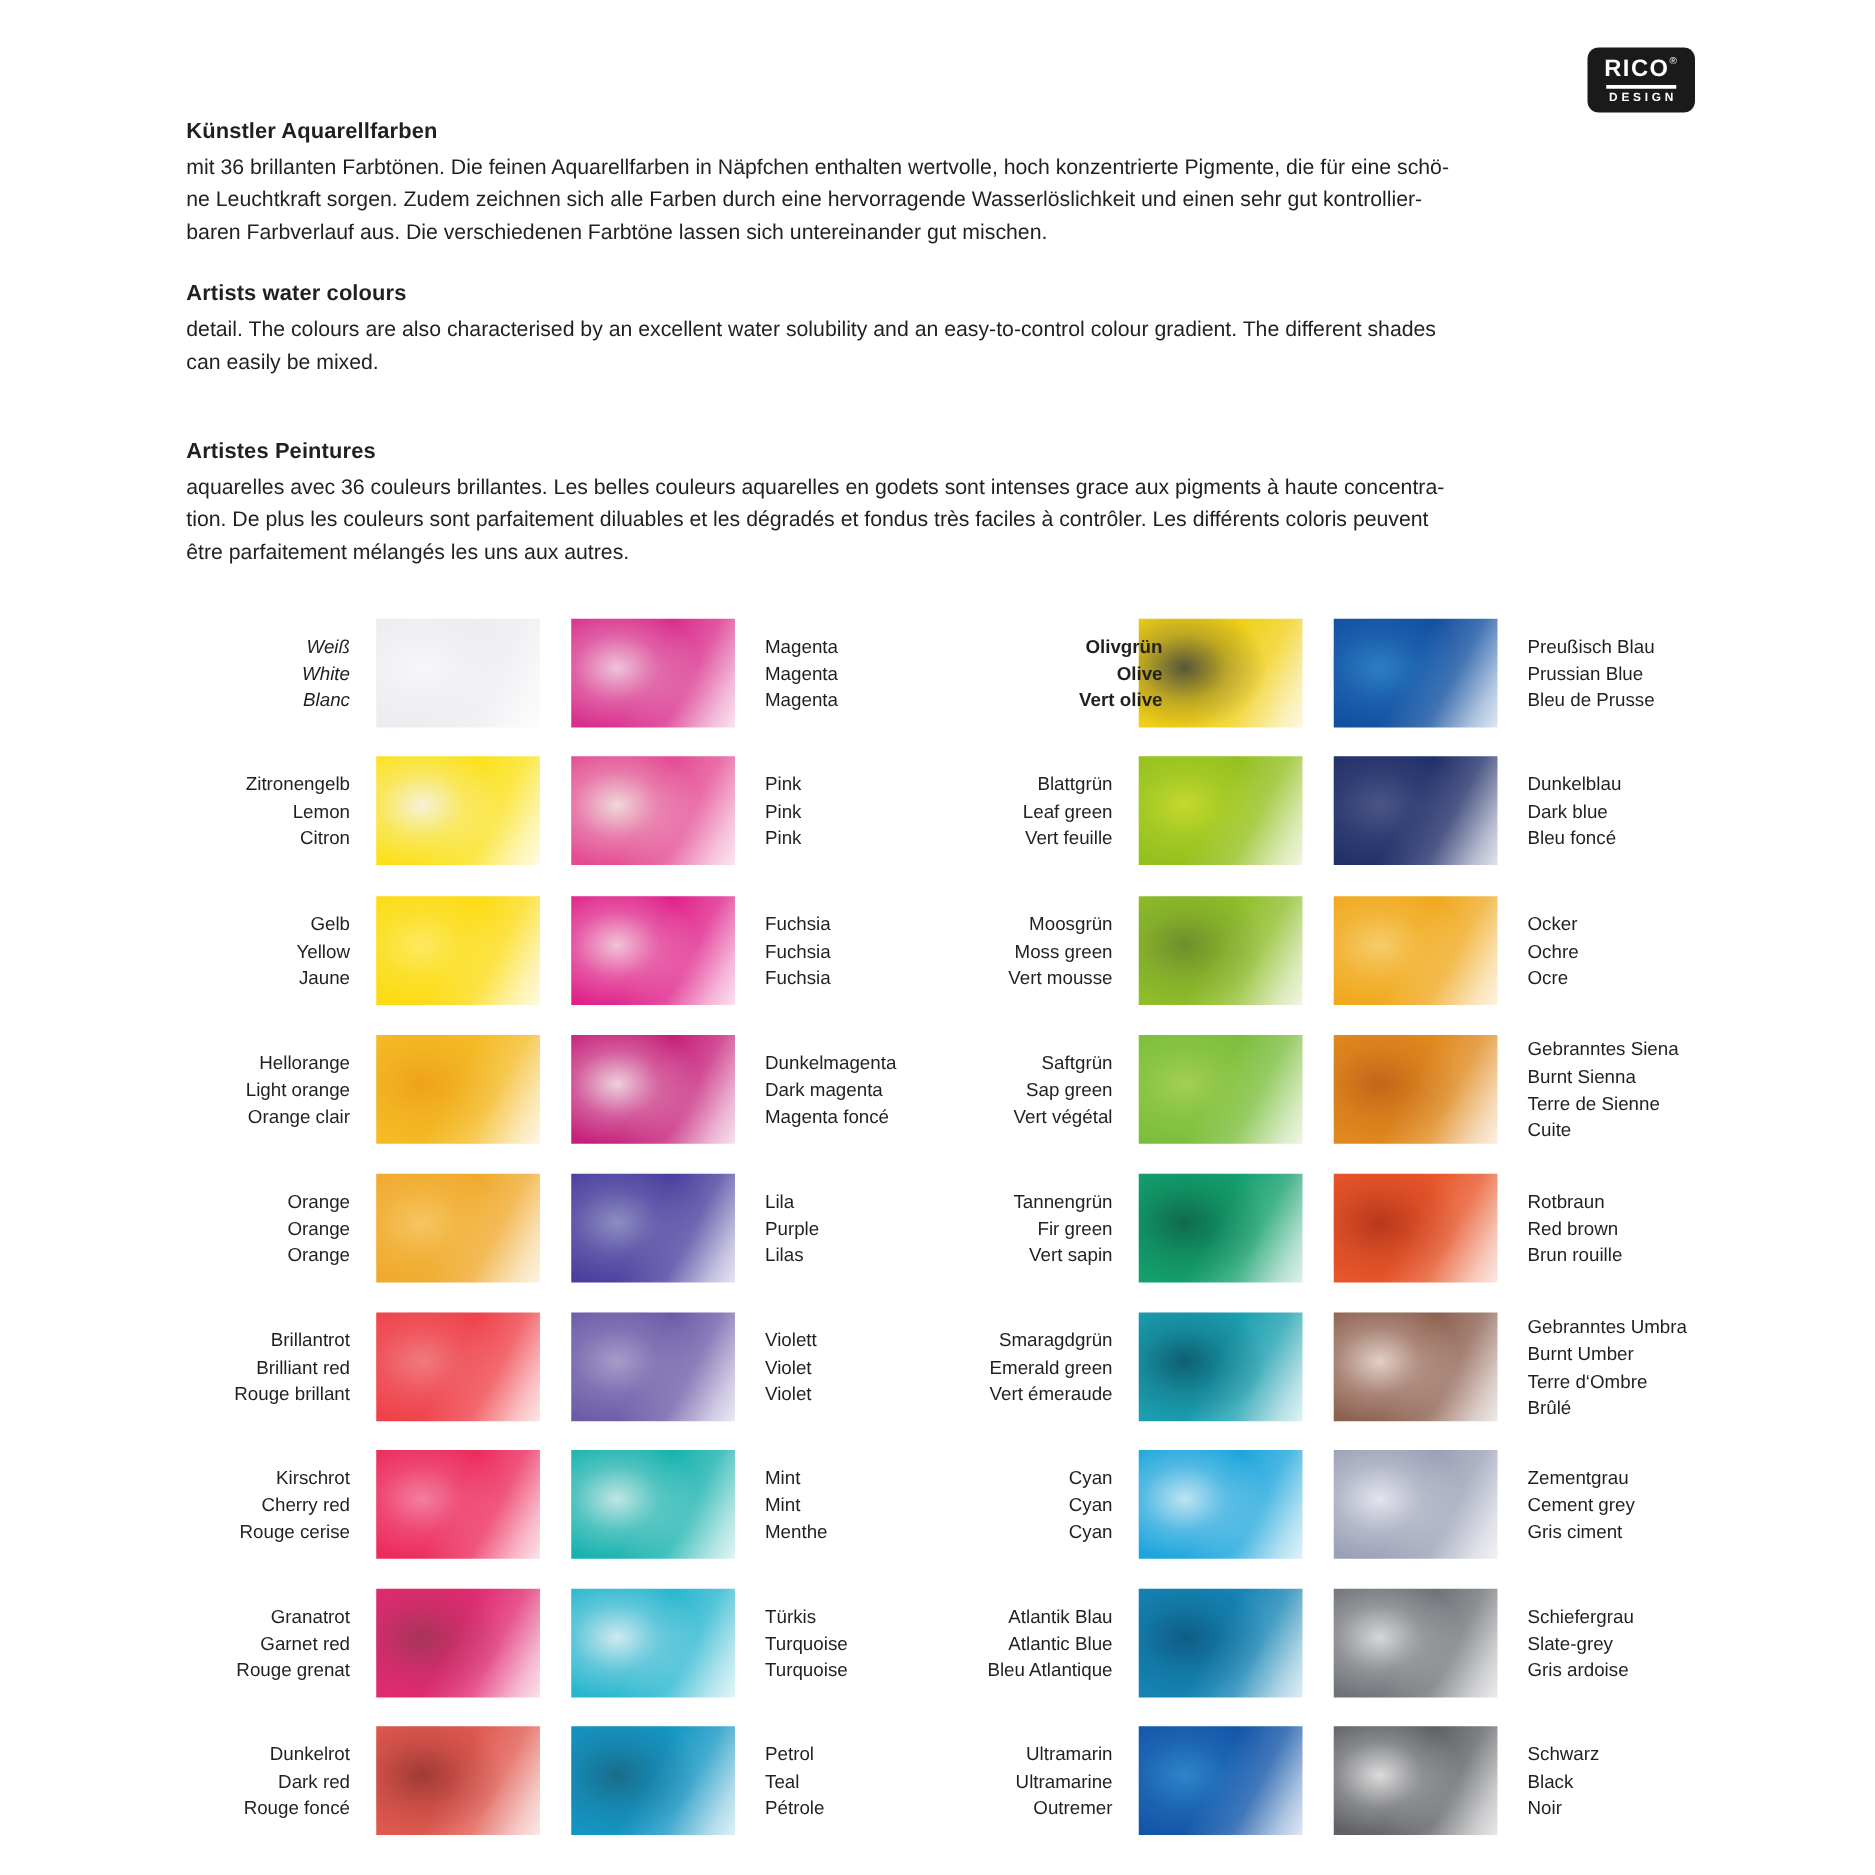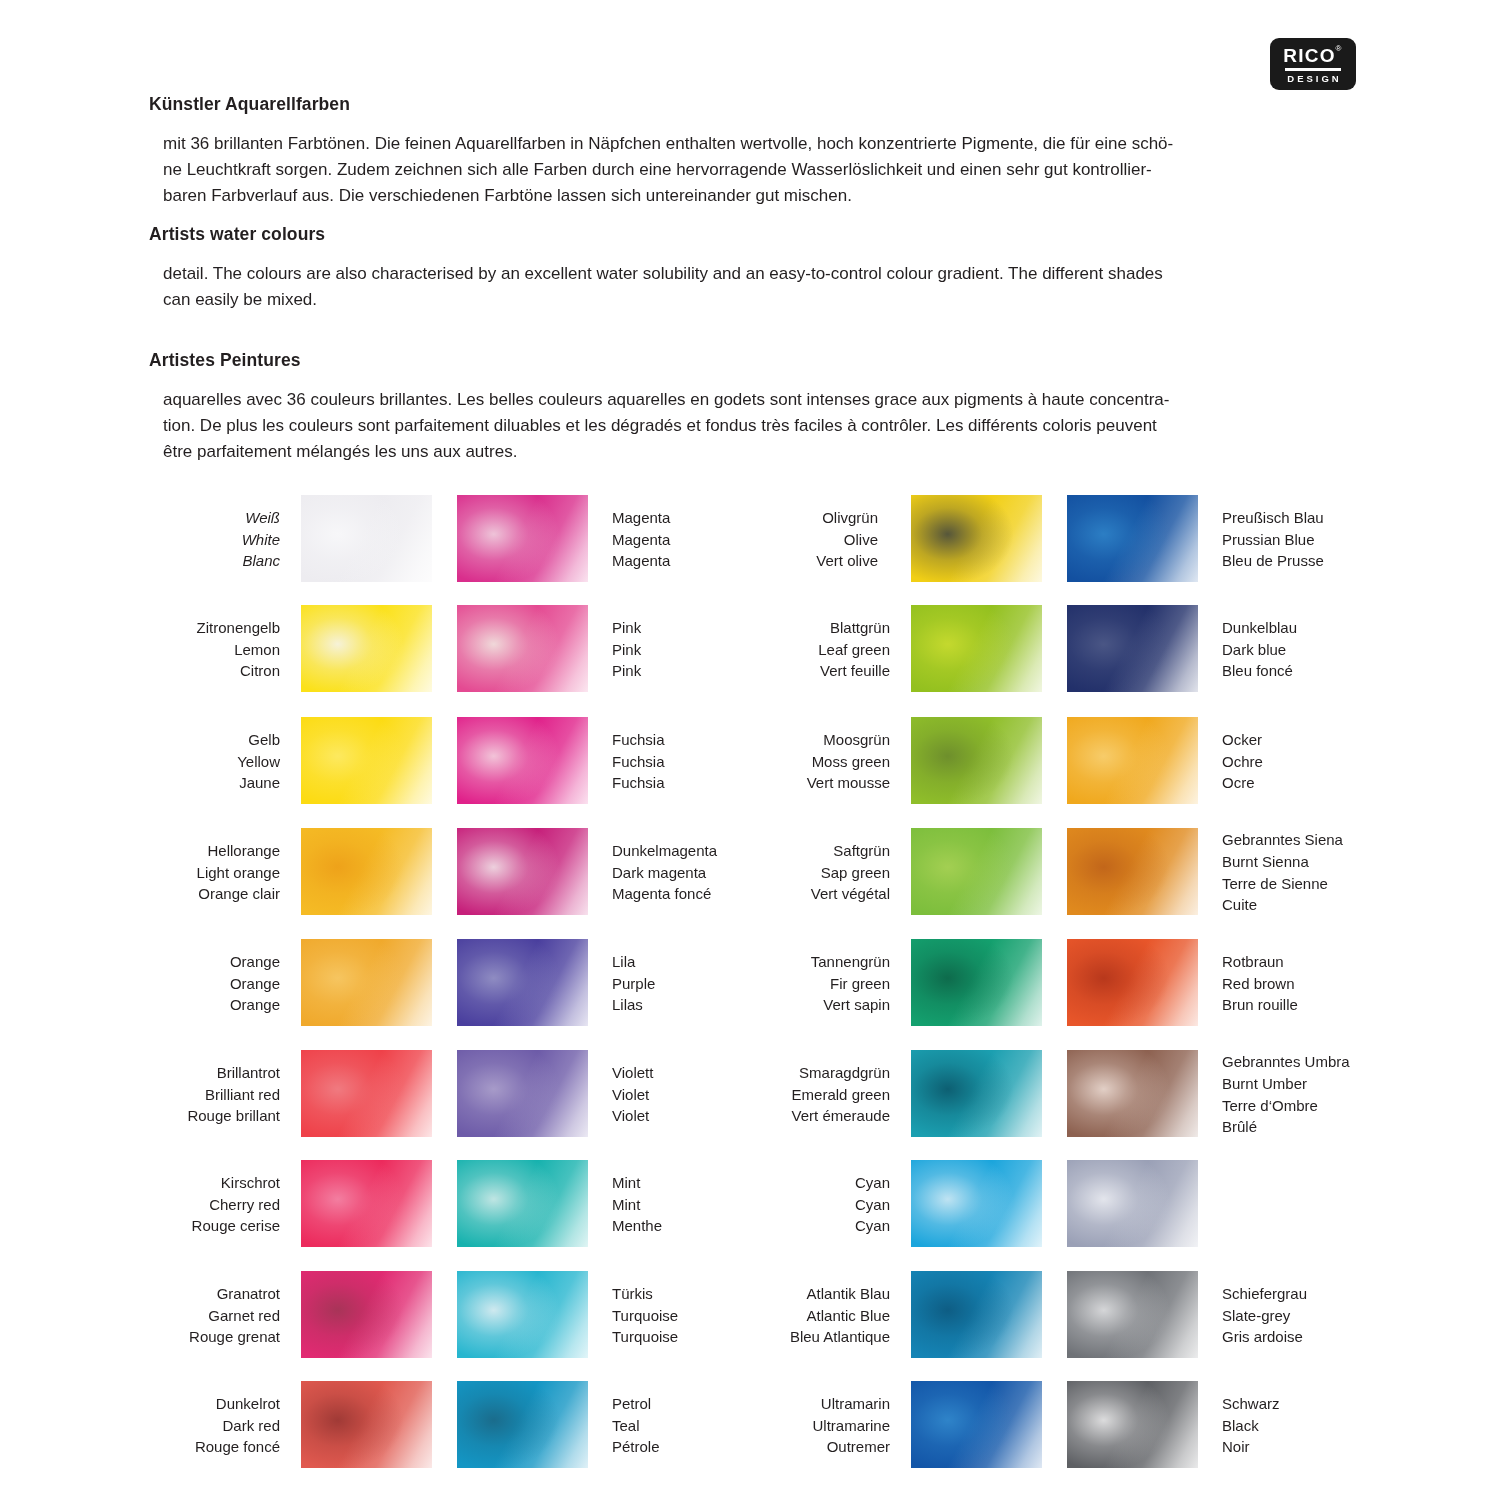--- a/index.html
+++ b/index.html
@@ -38,21 +38,21 @@
     color:#ffffff; font-size:9.5px; font-weight:bold;
     letter-spacing:3px; line-height:10px; padding-left:3px;
   }
 
   
   .textblock{position:absolute;left:149px;width:1196px;}
   .tb-title{
     font-weight:bold;font-size:17.5px;line-height:25px;
     margin:0 0 4px 0;letter-spacing:0.1px;
   }
-  .tb-body{font-size:17px;line-height:26px;margin:14px;}
+  .tb-body{font-size:17px;line-height:26px;margin:0;}
   .tb-body span{display:block;white-space:nowrap;}
 
   #block-de{top:92px;}
   #block-en{top:222px;}
   #block-fr{top:348px;}
 
   
   .grid{position:absolute;left:0;top:0;width:1500px;height:1500px;}
   .sw{
     position:absolute;
@@ -211,21 +211,21 @@
         <div>Turquoise</div>
         <div>Turquoise</div>
       </div>
       <div class="sw" style="left: 457px; top: 1381px; background-image: radial-gradient(70% 80% at 28% 45%, rgb(26, 108, 140) 0%, rgba(26, 108, 140, 0.333) 38%, transparent 72%), linear-gradient(118deg, rgb(20, 150, 196) 0%, rgb(20, 150, 196) 46%, rgba(20, 150, 196, 0.8) 68%, rgba(20, 150, 196, 0.333) 88%, rgba(20, 150, 196, 0.133) 100%);"></div>
       <div class="lbl l" style="left: 612px; width: 190px; top: 1392.95px;">
         <div>Petrol</div>
         <div>Teal</div>
         <div>Pétrole</div>
       </div>
       <div class="sw" style="left: 911px; top: 495px; background-image: radial-gradient(70% 80% at 28% 45%, rgb(86, 86, 58) 0%, rgba(86, 86, 58, 0.333) 38%, transparent 72%), linear-gradient(118deg, rgb(241, 207, 22) 0%, rgb(241, 207, 22) 46%, rgba(241, 207, 22, 0.8) 68%, rgba(241, 207, 22, 0.333) 88%, rgba(241, 207, 22, 0.133) 100%);"></div>
-      <div class="lbl r" style="left: 748px; width: 130px; top: 506.95px;">
+      <div class="lbl r" style="left: 800px; width: 130px; top: 506.95px; font-weight: bold;">
         <div>Olivgrün</div>
         <div>Olive</div>
         <div>Vert olive</div>
       </div>
       <div class="sw" style="left: 911px; top: 605px; background-image: radial-gradient(70% 80% at 28% 45%, rgb(196, 217, 46) 0%, rgba(196, 217, 46, 0.333) 38%, transparent 72%), linear-gradient(118deg, rgb(147, 192, 31) 0%, rgb(147, 192, 31) 46%, rgba(147, 192, 31, 0.8) 68%, rgba(147, 192, 31, 0.333) 88%, rgba(147, 192, 31, 0.133) 100%);"></div>
       <div class="lbl r" style="left: 760px; width: 130px; top: 616.95px;">
         <div>Blattgrün</div>
         <div>Leaf green</div>
         <div>Vert feuille</div>
       </div>
@@ -303,20 +303,25 @@
         <div>Brun rouille</div>
       </div>
       <div class="sw" style="left: 1067px; top: 1050px; background-image: radial-gradient(70% 80% at 28% 45%, rgb(226, 207, 198) 0%, rgba(226, 207, 198, 0.333) 38%, transparent 72%), linear-gradient(118deg, rgb(141, 97, 80) 0%, rgb(141, 97, 80) 46%, rgba(141, 97, 80, 0.8) 68%, rgba(141, 97, 80, 0.333) 88%, rgba(141, 97, 80, 0.133) 100%);"></div>
       <div class="lbl l" style="left: 1222px; width: 200px; top: 1051.1px;">
         <div>Gebranntes Umbra</div>
         <div>Burnt Umber</div>
         <div>Terre d‘Ombre</div>
         <div>Brûlé</div>
       </div>
       <div class="sw" style="left: 1067px; top: 1160px; background-image: radial-gradient(70% 80% at 28% 45%, rgb(227, 229, 236) 0%, rgba(227, 229, 236, 0.333) 38%, transparent 72%), linear-gradient(118deg, rgb(154, 160, 182) 0%, rgb(154, 160, 182) 46%, rgba(154, 160, 182, 0.8) 68%, rgba(154, 160, 182, 0.333) 88%, rgba(154, 160, 182, 0.133) 100%);"></div>
+      <div class="lbl l" style="left: 1222px; width: 200px; top: 1171.95px;">
+        <div>Zementgrau</div>
+        <div>Cement grey</div>
+        <div>Gris ciment</div>
+      </div>
       <div class="sw" style="left: 1067px; top: 1271px; background-image: radial-gradient(70% 80% at 28% 45%, rgb(213, 214, 216) 0%, rgba(213, 214, 216, 0.333) 38%, transparent 72%), linear-gradient(118deg, rgb(111, 114, 119) 0%, rgb(111, 114, 119) 46%, rgba(111, 114, 119, 0.8) 68%, rgba(111, 114, 119, 0.333) 88%, rgba(111, 114, 119, 0.133) 100%);"></div>
       <div class="lbl l" style="left: 1222px; width: 200px; top: 1282.95px;">
         <div>Schiefergrau</div>
         <div>Slate-grey</div>
         <div>Gris ardoise</div>
       </div>
       <div class="sw" style="left: 1067px; top: 1381px; background-image: radial-gradient(70% 80% at 28% 45%, rgb(220, 220, 221) 0%, rgba(220, 220, 221, 0.333) 38%, transparent 72%), linear-gradient(118deg, rgb(94, 96, 100) 0%, rgb(94, 96, 100) 46%, rgba(94, 96, 100, 0.8) 68%, rgba(94, 96, 100, 0.333) 88%, rgba(94, 96, 100, 0.133) 100%);"></div>
       <div class="lbl l" style="left: 1222px; width: 200px; top: 1392.95px;">
         <div>Schwarz</div>
         <div>Black</div>

